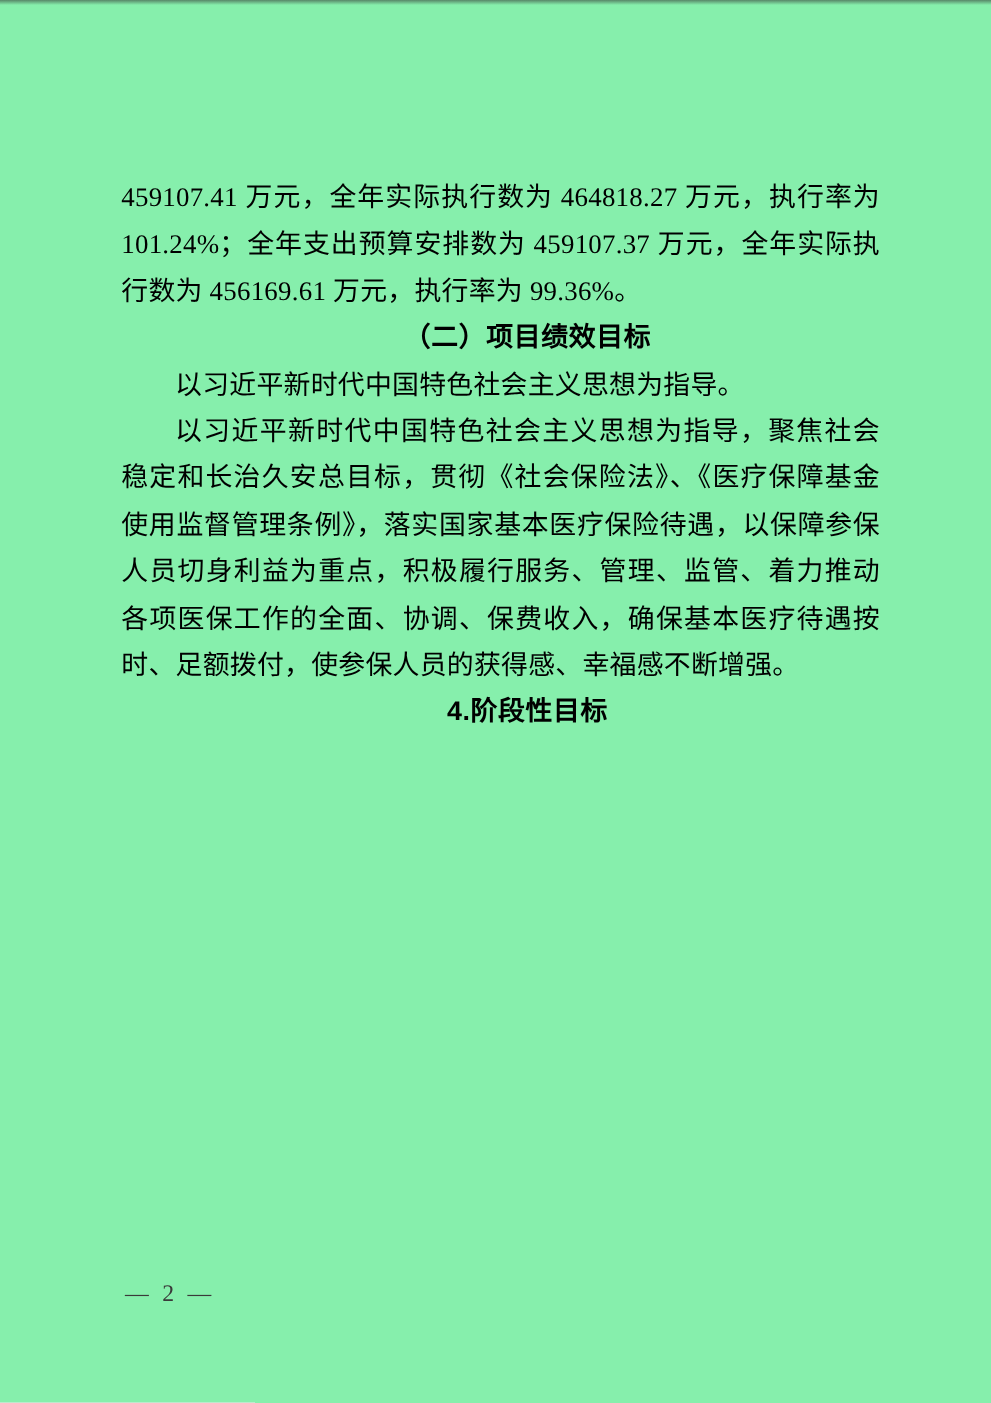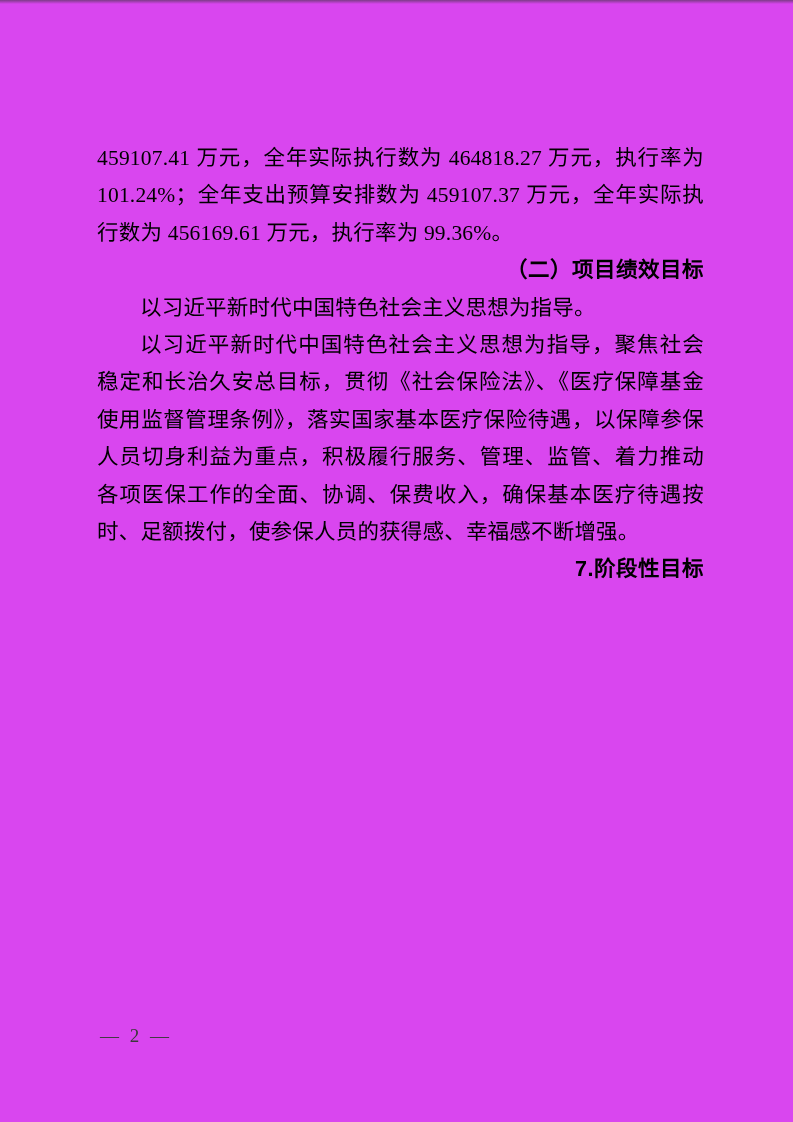--- a/index.html
+++ b/index.html
@@ -5,21 +5,21 @@
   html, body {
     margin: 0;
     padding: 0;
     background: #e8e8e8;
   }
   .page {
     position: relative;
     width: 793px;
     height: 1122px;
     margin: 0 auto;
-    background: #d946ef;
+    background: #86efac;
     overflow: hidden;
     font-family: "Liberation Serif", "DejaVu Serif", serif;
     color: #000000;
   }
   
   .scan-edge {
     position: absolute;
     top: 0; left: 0; right: 0;
     height: 4px;
     background: linear-gradient(to bottom, rgba(50,50,50,0.55), rgba(255,255,255,0));
@@ -38,21 +38,21 @@
     margin: 0;
     padding: 0;
     font-size: inherit;
     line-height: inherit;
   }
   .para-indent { text-indent: 2em; }
   .para-noindent { text-indent: 0; }
   .doc-heading {
     font-weight: bold;
     text-indent: 2em;
-    text-align: right;
+    text-align: center;
     font-family: "Liberation Sans", "DejaVu Sans", sans-serif;
     letter-spacing: 0.5px;
   }
   .page-number {
     position: absolute;
     left: 100px;
     top: 1024px;
     font-size: 19px;
     line-height: 24px;
     color: #3a3a3a;
@@ -71,19 +71,19 @@
     <p class="para-noindent">459107.41 万元，全年实际执行数为 464818.27 万元，执行率为 101.24%；全年支出预算安排数为 459107.37 万元，全年实际执行数为 456169.61 万元，执行率为 99.36%。</p>
 
 
     <h2 class="doc-heading">（二）项目绩效目标</h2>
 
     <p class="para-indent">以习近平新时代中国特色社会主义思想为指导。</p>
 
 
     <p class="para-indent">以习近平新时代中国特色社会主义思想为指导，聚焦社会稳定和长治久安总目标，贯彻《社会保险法》、《医疗保障基金使用监督管理条例》，落实国家基本医疗保险待遇，以保障参保人员切身利益为重点，积极履行服务、管理、监管、着力推动各项医保工作的全面、协调、保费收入，确保基本医疗待遇按时、足额拨付，使参保人员的获得感、幸福感不断增强。</p>
 
-    <h3 class="doc-heading">7.阶段性目标</h3>
+    <h3 class="doc-heading">4.阶段性目标</h3>
 
   </main>
 
   <div class="page-number">— 2 —</div>
 
 </div>
 
 </body></html>

